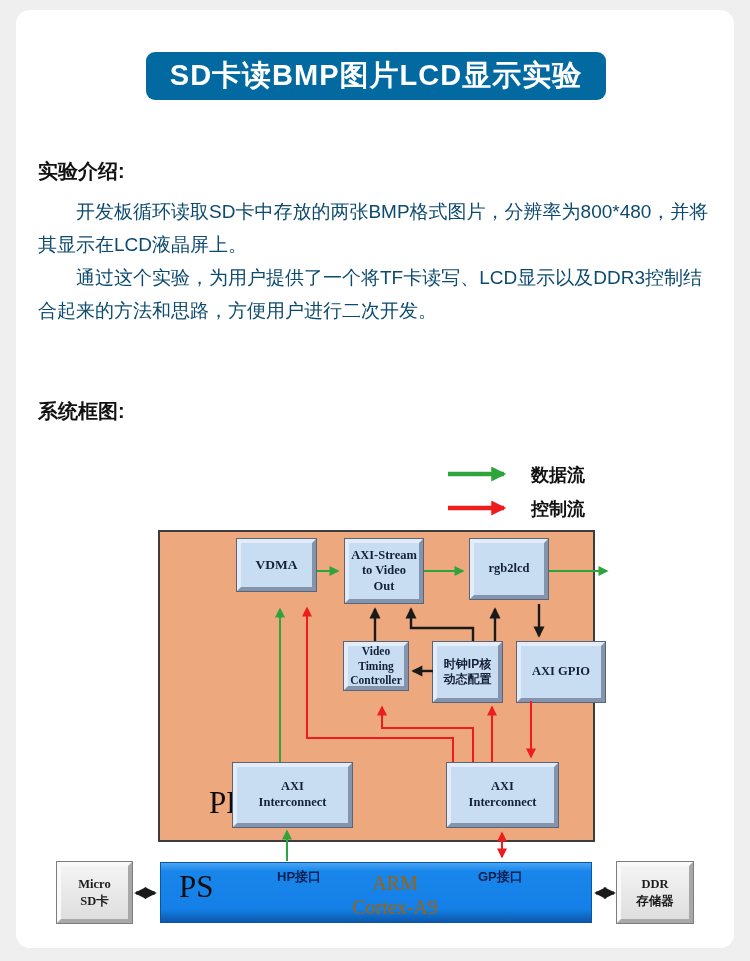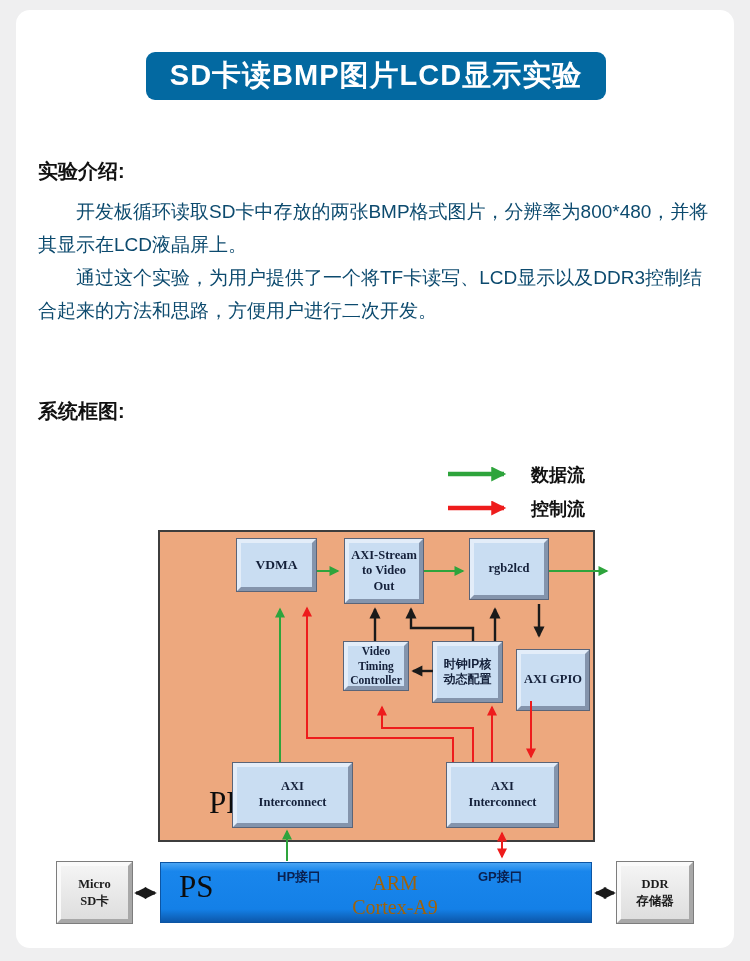--- a/index.html
+++ b/index.html
@@ -66,21 +66,21 @@
     background:linear-gradient(180deg,#f4f4f4,#dedede);
     border:4px solid; border-color:#fafafa #a8a8a8 #a8a8a8 #fafafa;
     outline:1px solid #7d7d7d;
   }
   #b-vdma   { left:237px; top:539px; width:79px;  height:52px; font-size:13.5px; }
   #b-axis   { left:345px; top:539px; width:78px;  height:64px; }
   #b-rgb2   { left:470px; top:539px; width:78px;  height:60px; }
   #b-vtc    { left:344px; top:642px; width:64px;  height:48px; font-size:11.5px; }
   #b-clk    { left:433px; top:642px; width:69px;  height:60px;
               font-family:"Liberation Sans","DejaVu Sans",sans-serif; font-size:12px; }
-  #b-gpio   { left:517px; top:642px; width:72px;  height:60px;margin-top:8px; }
+  #b-gpio   { left:517px; top:642px; width:88px;  height:60px; }
   #b-icl    { left:233px; top:763px; width:119px; height:64px; }
   #b-icr    { left:447px; top:763px; width:111px; height:64px; }
   #b-lcd    { left:613px; top:538px; width:80px;  height:65px; font-size:13.5px; }
   #b-sd     { left:57px;  top:862px; width:75px;  height:61px;justify-content:center; }
   #b-ddr    { left:617px; top:862px; width:76px;  height:61px; }
   
   .port-label { position:absolute; font-size:13px; font-weight:bold; color:#0a2050; }
   #lbl-hp { left:277px; top:868px; }
   #lbl-gp { left:478px; top:868px; }
   .arm {

